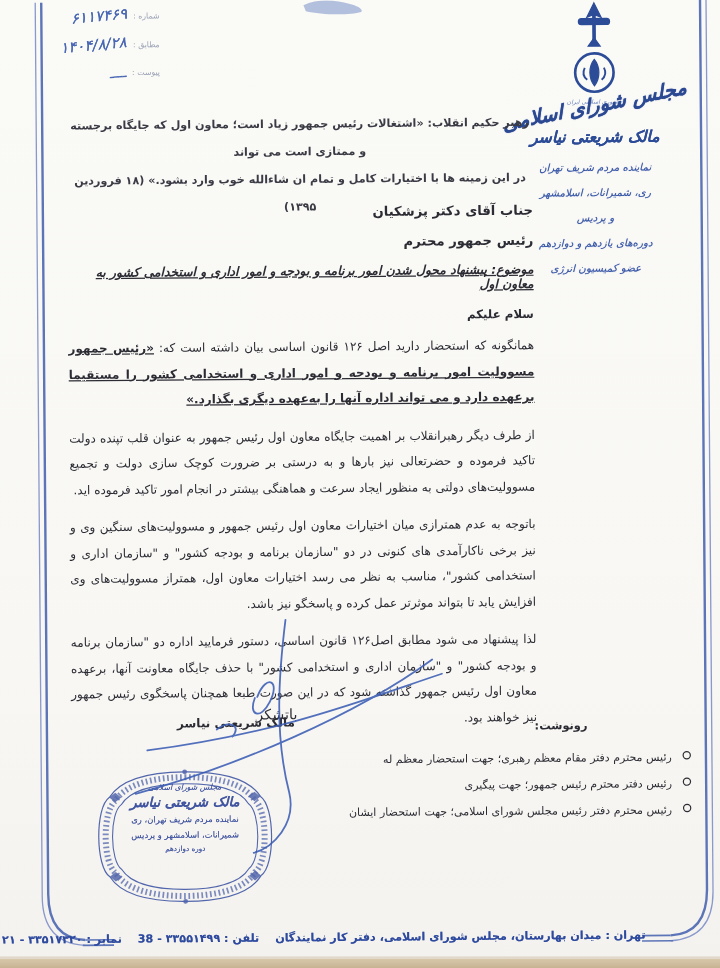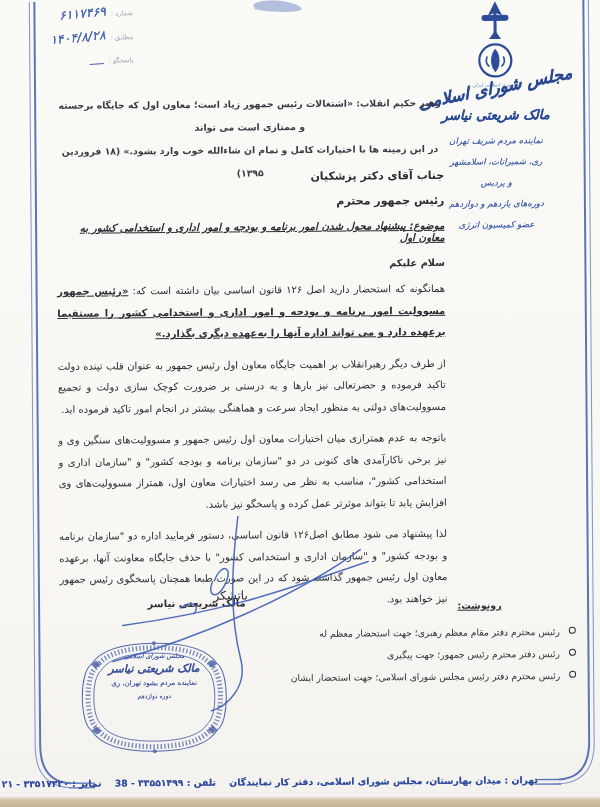--- a/index.html
+++ b/index.html
@@ -50,21 +50,21 @@
   
   #stamp{left:74px;top:637px;width:156px;height:118px;z-index:3;}
   #stamp-svg{position:absolute;inset:0;}
   #stamp-text{position:absolute;inset:0;text-align:center;color:#4054a0;direction:rtl;
     padding-top:13px;text-shadow:0 0 .5px rgba(64,84,160,.6);}
   .stamp-tiny{font-size:6.5px;font-style:italic;line-height:10px;}
   .stamp-name{font-size:11px;font-weight:bold;font-style:italic;line-height:16px;}
   .stamp-line{font-size:7px;line-height:12.5px;}
   .stamp-term{font-size:6px;line-height:11px;letter-spacing:1px;}
   
-  #cc-label{right:100px;top:601px;font-size:9.5px;font-weight:bold;color:#2c2c34;direction:rtl;text-decoration:underline;}
+  #cc-label{right:112px;top:601px;font-size:9.5px;font-weight:bold;color:#2c2c34;direction:rtl;}
   #cc-items{right:26px;top:623px;width:360px;direction:rtl;text-align:right;color:#2c2c34;}
   .cc-item{font-size:9.2px;line-height:22px;white-space:nowrap;}
   .cc-bullet{display:inline-block;width:5px;height:5px;border:1px solid #2c2c34;
     border-radius:50%;margin-left:9px;vertical-align:1px;}
   
   #footer{left:88px;top:776px;width:452px;text-align:center;direction:rtl;
     font-size:9.3px;font-weight:bold;color:#2d4a9f;white-space:nowrap;
     text-shadow:0 0 .4px rgba(45,74,159,.5);}
   #footer span{margin:0 5px;}
   
@@ -99,21 +99,21 @@
   <div id="ref-block" class="abs">
     <div class="ref-row">
       <span class="ref-label">شماره :</span>
       <span class="ref-value">۶۱۱۷۴۶۹</span>
     </div>
     <div class="ref-row">
       <span class="ref-label">مطابق :</span>
       <span class="ref-value">۱۴۰۴/۸/۲۸</span>
     </div>
     <div class="ref-row">
-      <span class="ref-label">پاسخگو :</span>
+      <span class="ref-label">پیوست :</span>
       <span class="ref-dash">ــــ</span>
     </div>
   </div>
 
   <svg id="top-smudge" class="abs" viewBox="0 0 60 14">
     <path d="M6,4 C18,-2 34,0 44,3 C52,5 56,8 54,10 C44,13 20,12 8,9 Z" fill="#6b86c4" opacity=".5"></path>
   </svg>
 
   <div id="letterhead" class="abs">
     <svg width="64" height="92" viewBox="0 0 64 92" style="display:block;margin:0 auto;">
@@ -179,21 +179,22 @@
           <path d="M136,22 l5,4 -5,4 -5,-4 z"></path>
         <path d="M20,88 l5,4 -5,4 -5,-4 z"></path>
           <path d="M136,88 l5,4 -5,4 -5,-4 z"></path>
         <circle cx="78" cy="5" r="2"></circle>
           <circle cx="78" cy="113" r="2"></circle>
       </g>
     </svg>
     <div id="stamp-text">
       <div class="stamp-tiny">مجلس شورای اسلامی</div>
       <div class="stamp-name">مالک شریعتی نیاسر</div>
-      <div class="stamp-line">نماینده مردم بشود تهران، ری</div>
+      <div class="stamp-line">نماینده مردم شریف تهران، ری</div>
+      <div class="stamp-line">شمیرانات، اسلامشهر و پردیس</div>
       <div class="stamp-term">دوره دوازدهم</div>
     </div>
   </div>
 
   <div id="cc-label" class="abs">رونوشت:</div>
   <div id="cc-items" class="abs">
     <div class="cc-item"><span class="cc-bullet"></span><span>رئیس محترم دفتر مقام معظم رهبری؛ جهت استحضار معظم له</span></div>
     <div class="cc-item"><span class="cc-bullet"></span><span>رئیس دفتر محترم رئیس جمهور؛ جهت پیگیری</span></div>
     <div class="cc-item"><span class="cc-bullet"></span><span>رئیس محترم دفتر رئیس مجلس شورای اسلامی؛ جهت استحضار ایشان</span></div>
   </div>

